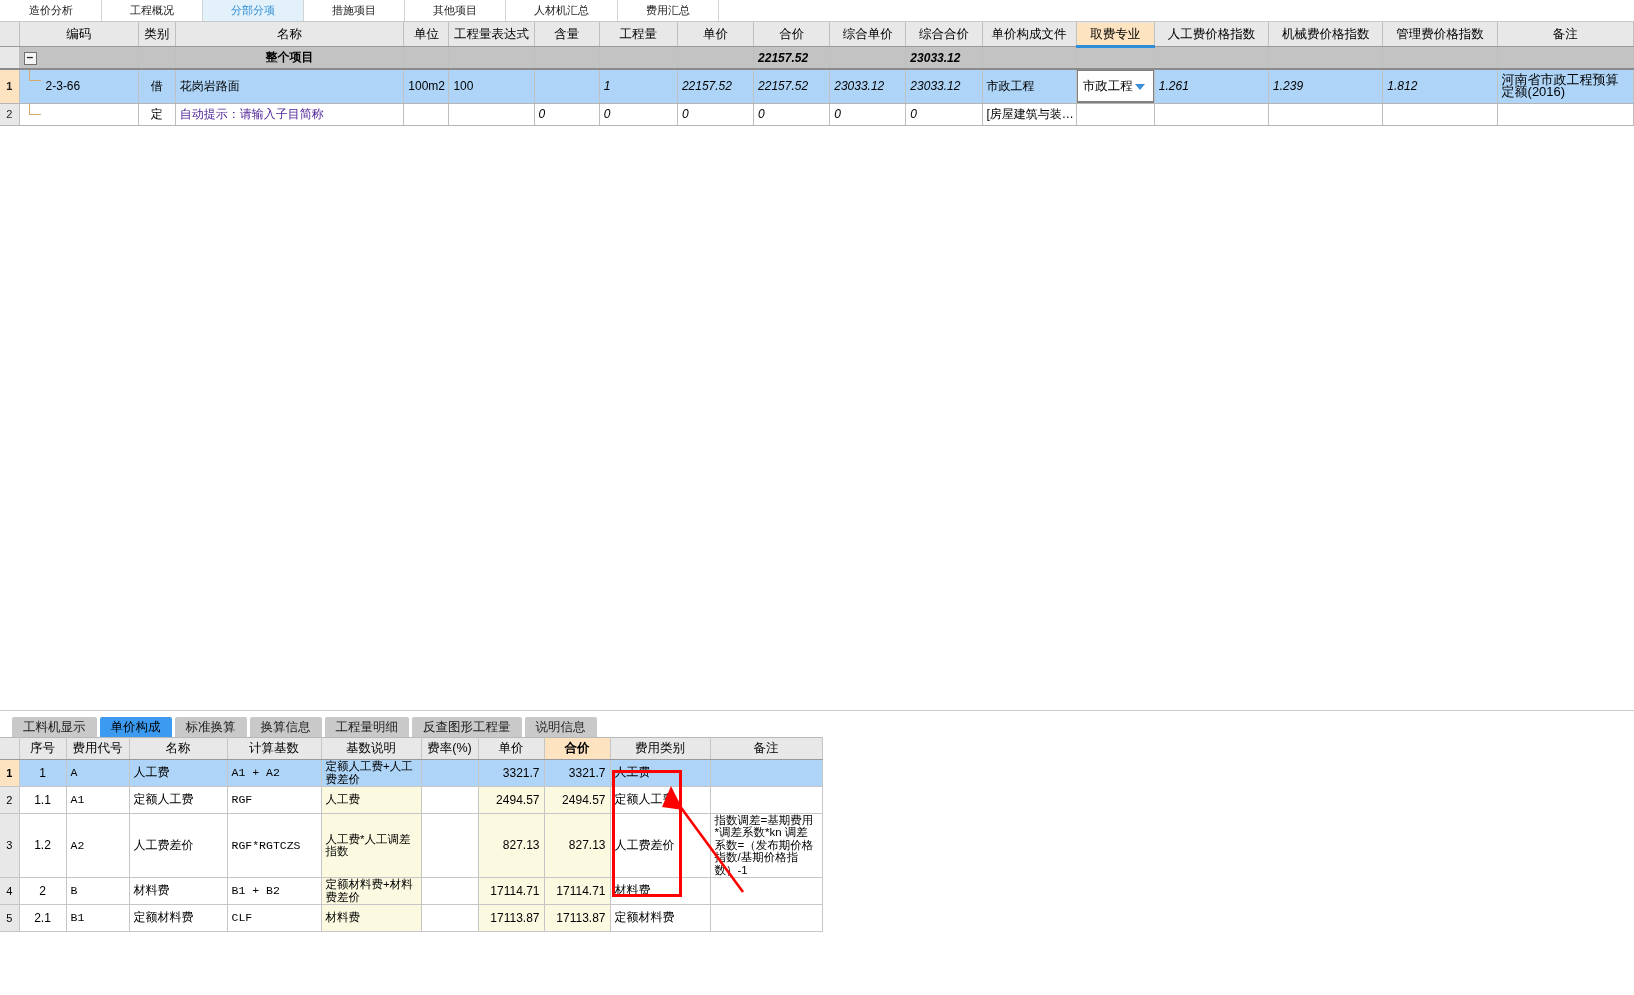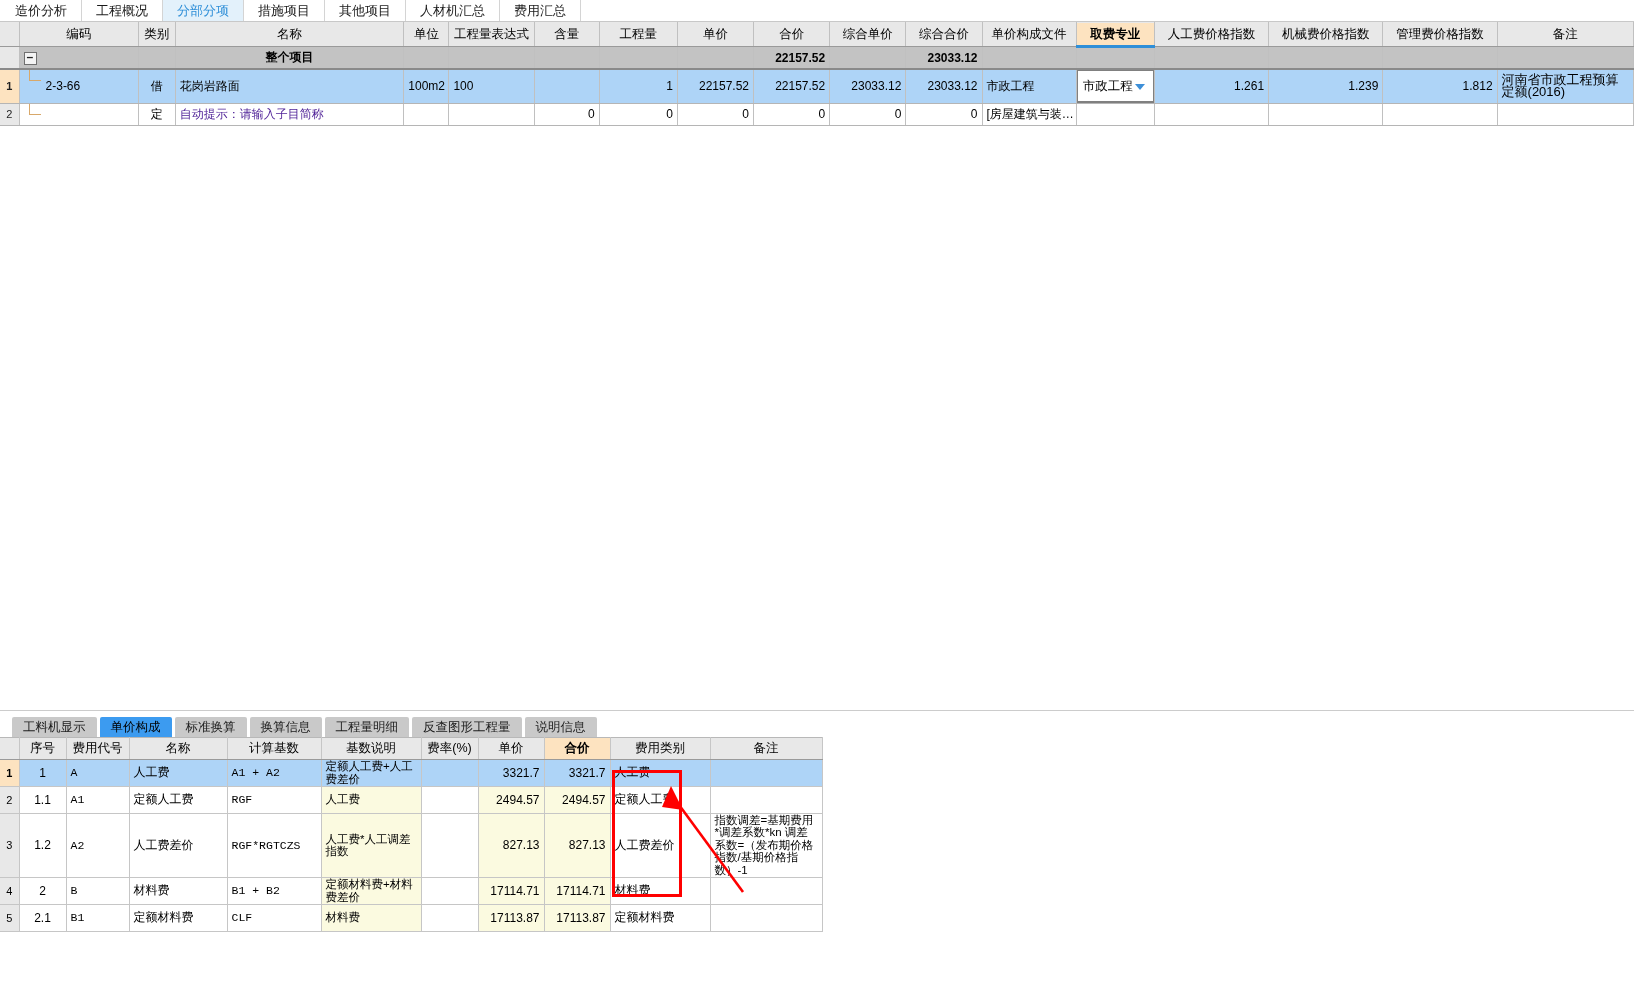--- a/index.html
+++ b/index.html
@@ -23,22 +23,22 @@
     display: flex;
     align-items: stretch;
     height: 21px;
     background: #ffffff;
     border-bottom: 1px solid #c8c8c8;
   }
   .module-tab {
     display: flex;
     align-items: center;
     justify-content: center;
-    padding: 0 14px;
-    font-size: 13px;
+    padding: 0 28px;
+    font-size: 11px;
     color: #1a1a1a;
     border-right: 1px solid #d4d4d4;
     background: #fff;
     white-space: nowrap;
     cursor: default;
   }
   .module-tab:first-child { border-left: 1px solid #fff; }
   .module-tab.active {
     background: #e3f1fb;
     color: #2f8fd8;
@@ -65,21 +65,21 @@
   table.grid thead th {
     background: #e8e8e8;
     text-align: center;
     border-bottom: 1px solid #9a9a9a;
     border-top: 1px solid #e8e8e8;
     height: 22px;
     font-size: 12.5px;
   }
   table.grid thead th.hl {
     background: #fde3c0;
-    font-weight: bold;
+    font-weight: normal;
     border-bottom: 3px solid #2f8fd8;
   }
   th.corner, td.rowhdr {
     background: #e8e8e8;
     text-align: center;
     width: 19px;
     font-size: 11px;
     color: #222;
   }
   tr.sel td.rowhdr {
@@ -92,21 +92,21 @@
     background: #c3c3c3;
     border-bottom: 2px solid #8a8a8a;
     font-weight: bold;
     height: 20px;
   }
   tr.group td.rowhdr { background: #e8e8e8; font-weight: normal; }
 
   
   tr.sel td { background: #aed4f7; }
 
-  td.num { text-align: right; }
+  td.num { text-align: left; font-style: italic; }
   td.ctr { text-align: center; }
 
   .tree-cell { position: relative; padding-left: 26px !important; }
   .tree-line-v {
     position: absolute; left: 9px; top: -11px; width: 1px; height: 22px;
     background: #d8a86a;
   }
   .tree-line-h {
     position: absolute; left: 9px; top: 10px; width: 12px; height: 1px;
     background: #d8a86a;

